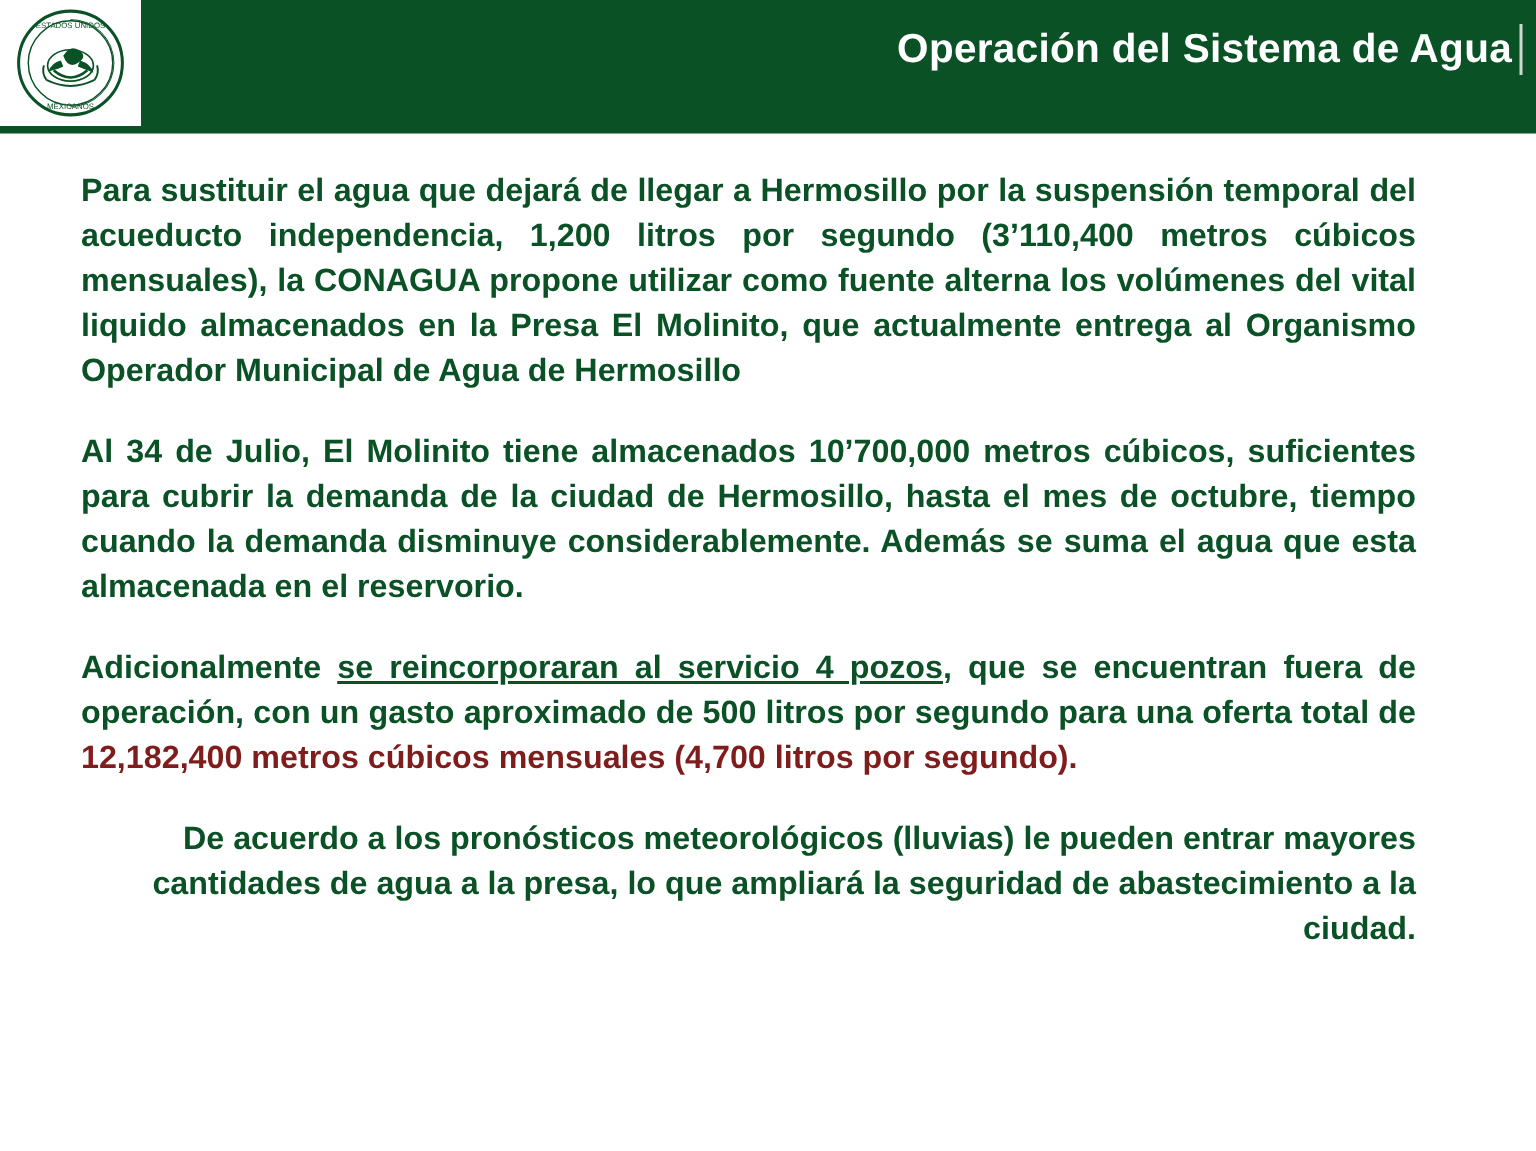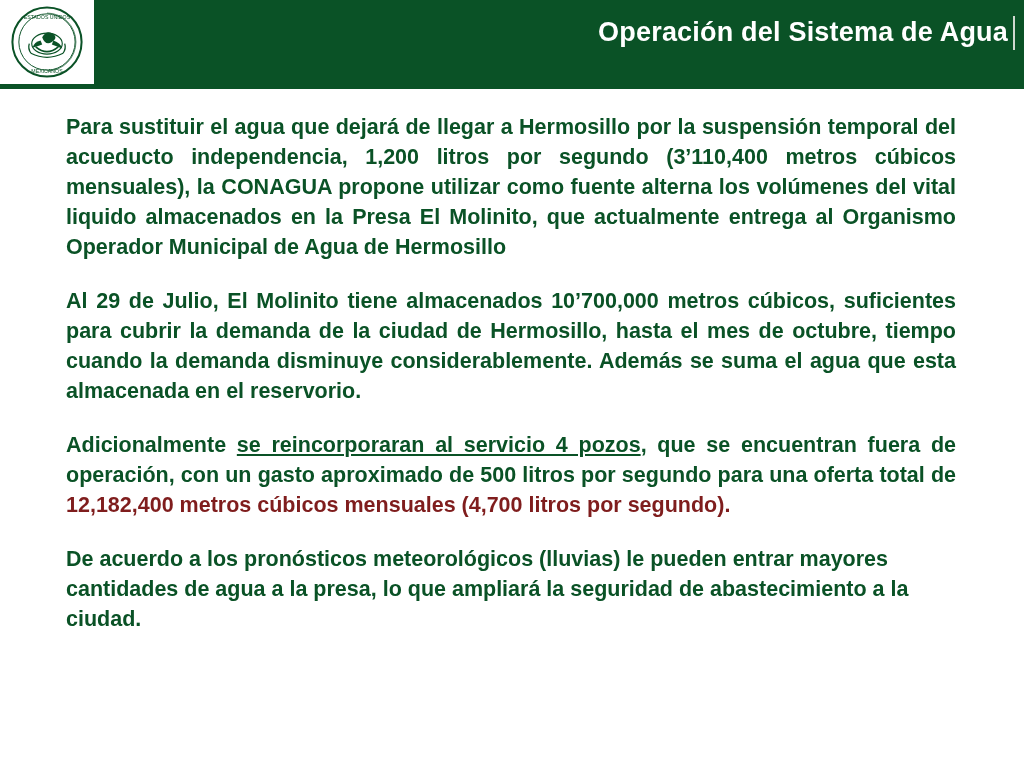--- a/index.html
+++ b/index.html
@@ -71,38 +71,38 @@
     position: absolute;
     right: 9px;
     top: 16px;
     width: 2px;
     height: 34px;
     background: #cfd8cf;
   }
   
   .content {
     position: absolute;
-    left: 66px;
+    left: 54px;
     top: 112px;
     width: 890px;
   }
   .para {
     color: #0a5226;
     font-size: 21.5px;
     font-weight: bold;
     line-height: 30px;
     text-align: justify;
     text-justify: inter-word;
     margin: 0 0 24px 0;
   }
   .para:last-child {
     margin-bottom: 0;
   }
   .para.nojust {
-    text-align: left;
+    text-align: right;
   }
   .underline {
     text-decoration: underline;
   }
   .accent {
     color: #7f1d1d;
   }
 </style>
 </head>
 <body>
@@ -129,21 +129,21 @@
     </div>
     <div class="header-title">Operación del Sistema de Agua</div>
     <div class="title-cursor"></div>
   </div>
   <div class="header-underline"></div>
 
   <div class="content">
 
     <p class="para">Para sustituir el agua que dejará de llegar a Hermosillo por la suspensión temporal del acueducto independencia, 1,200 litros por segundo (3’110,400 metros cúbicos mensuales), la CONAGUA propone utilizar como fuente alterna los volúmenes del vital liquido almacenados en la Presa El Molinito, que actualmente entrega al Organismo Operador Municipal de Agua de Hermosillo</p>
 
-    <p class="para">Al 29 de Julio, El Molinito tiene almacenados 10’700,000 metros cúbicos, suficientes para cubrir la demanda de la ciudad de Hermosillo, hasta el mes de octubre, tiempo cuando la demanda disminuye considerablemente. Además se suma el agua que esta almacenada en el reservorio.</p>
+    <p class="para">Al 34 de Julio, El Molinito tiene almacenados 10’700,000 metros cúbicos, suficientes para cubrir la demanda de la ciudad de Hermosillo, hasta el mes de octubre, tiempo cuando la demanda disminuye considerablemente. Además se suma el agua que esta almacenada en el reservorio.</p>
 
     <p class="para"><span>Adicionalmente </span><span class="underline">se reincorporaran al servicio 4 pozos</span><span>, que se encuentran fuera de operación, con un gasto aproximado de 500 litros por segundo para una oferta total de </span><span class="accent">12,182,400 metros cúbicos mensuales  (4,700 litros por segundo)</span><span class="accent">.</span></p>
 
     <p class="para nojust">De acuerdo a los pronósticos meteorológicos (lluvias) le pueden entrar mayores cantidades de agua a la presa, lo que ampliará la seguridad de abastecimiento a la ciudad.</p>
 
   </div>
 
 </div>
 
 </body></html>

